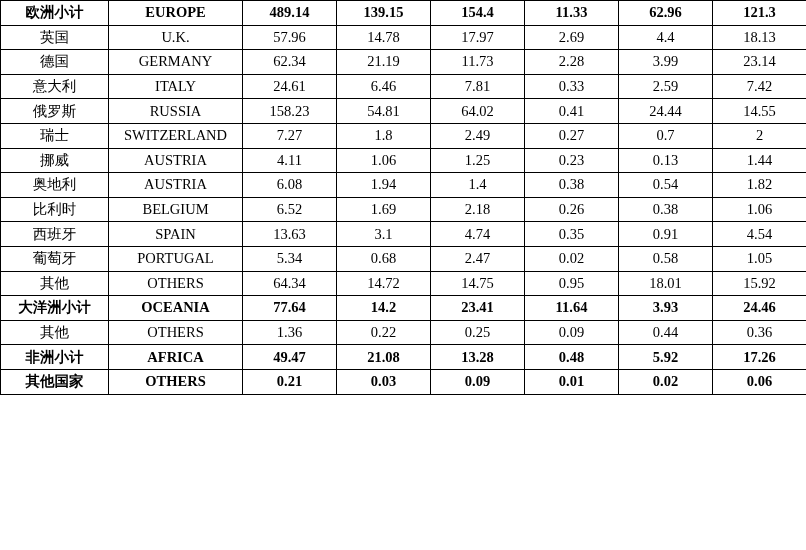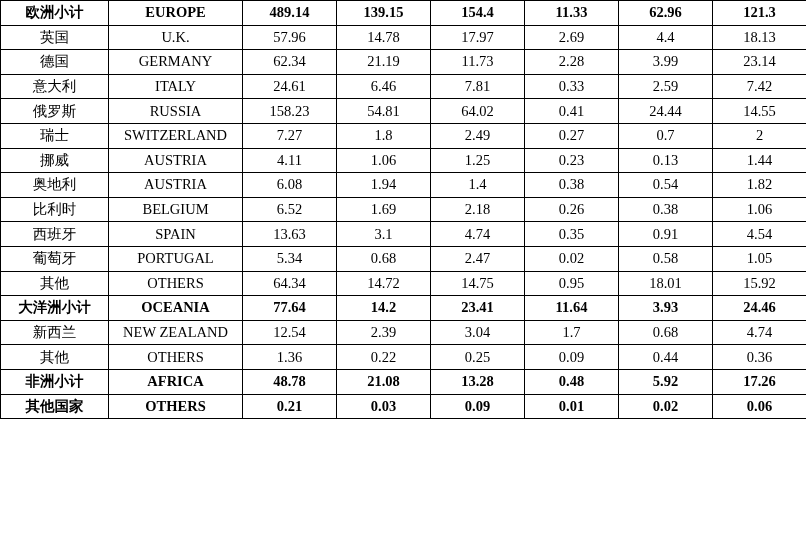--- a/index.html
+++ b/index.html
@@ -185,43 +185,33 @@
         <td class="cn-cell">大洋洲小计</td>
         <td>OCEANIA</td>
         <td>77.64</td>
         <td>14.2</td>
         <td>23.41</td>
         <td>11.64</td>
         <td>3.93</td>
         <td>24.46</td>
       </tr>
       <tr>
-        <td class="cn-cell">新西兰</td>
-        <td>NEW ZEALAND</td>
-        <td>12.54</td>
-        <td>2.39</td>
-        <td>3.04</td>
-        <td>1.7</td>
-        <td>0.68</td>
-        <td>4.74</td>
-      </tr>
-      <tr>
         <td class="cn-cell">其他</td>
         <td>OTHERS</td>
         <td>1.36</td>
         <td>0.22</td>
         <td>0.25</td>
         <td>0.09</td>
         <td>0.44</td>
         <td>0.36</td>
       </tr>
       <tr class="bold-row">
         <td class="cn-cell">非洲小计</td>
         <td>AFRICA</td>
-        <td>48.78</td>
+        <td>49.47</td>
         <td>21.08</td>
         <td>13.28</td>
         <td>0.48</td>
         <td>5.92</td>
         <td>17.26</td>
       </tr>
       <tr class="bold-row">
         <td class="cn-cell">其他国家</td>
         <td>OTHERS</td>
         <td>0.21</td>

